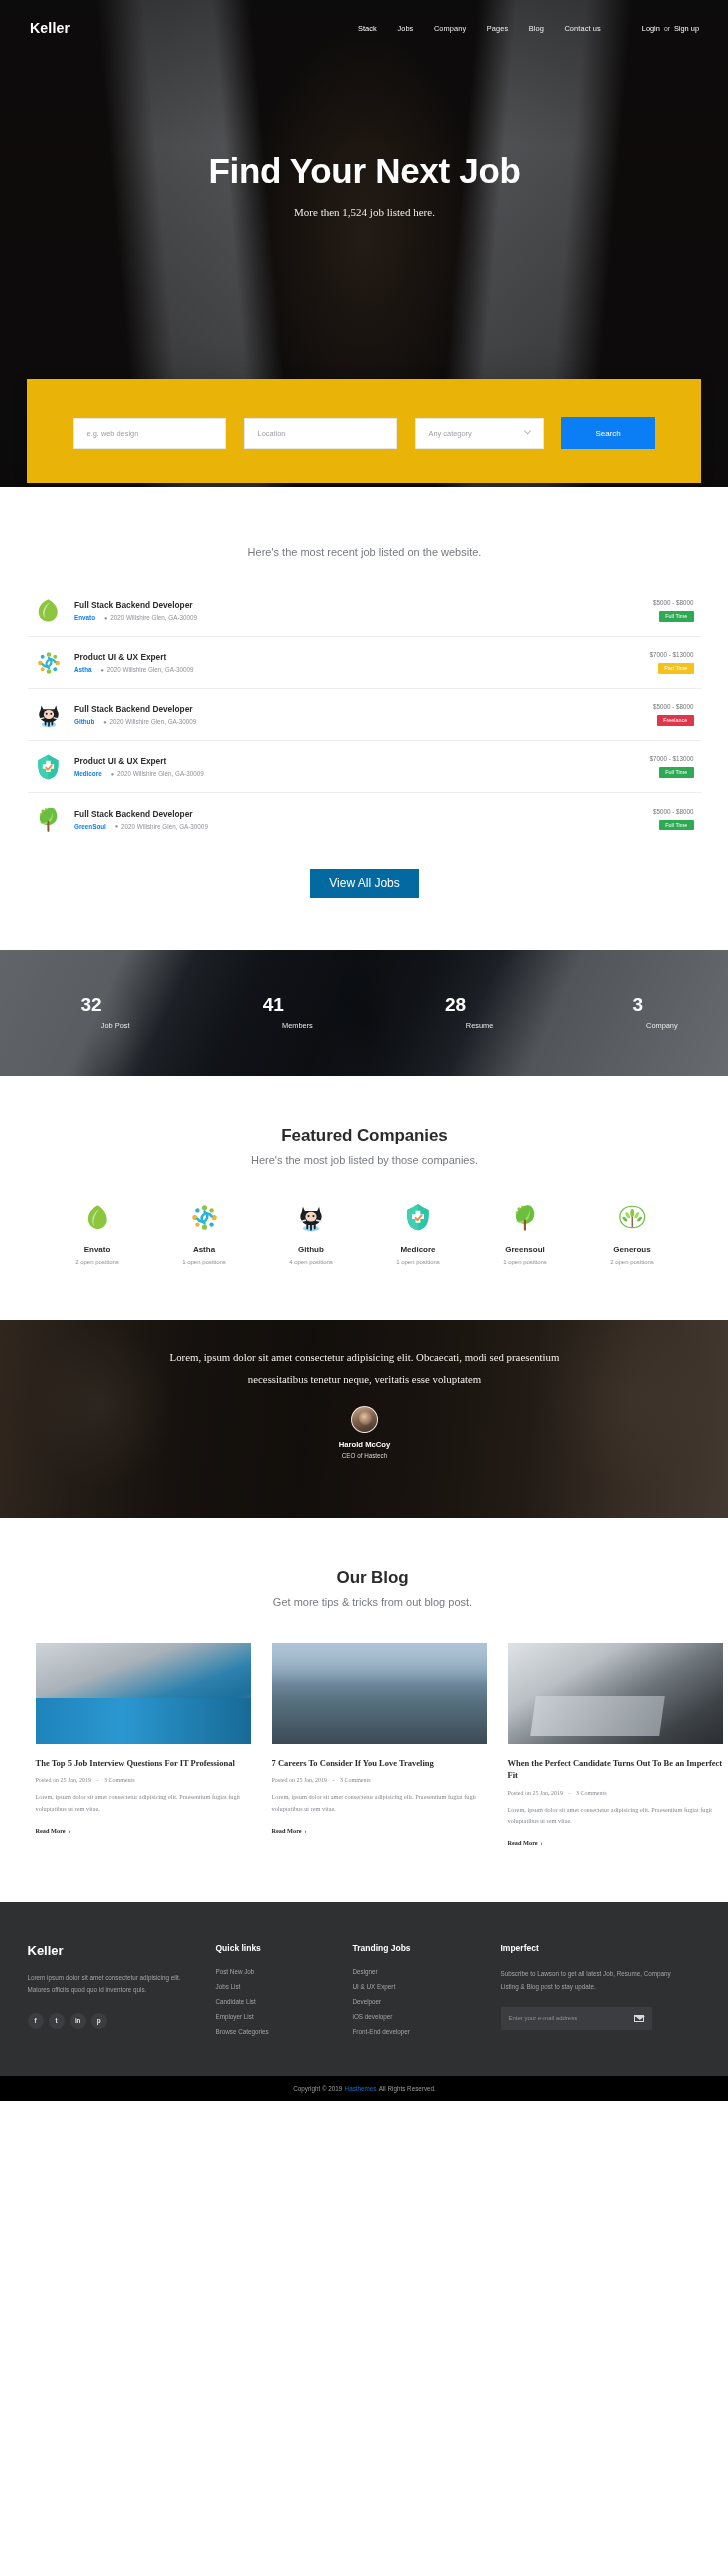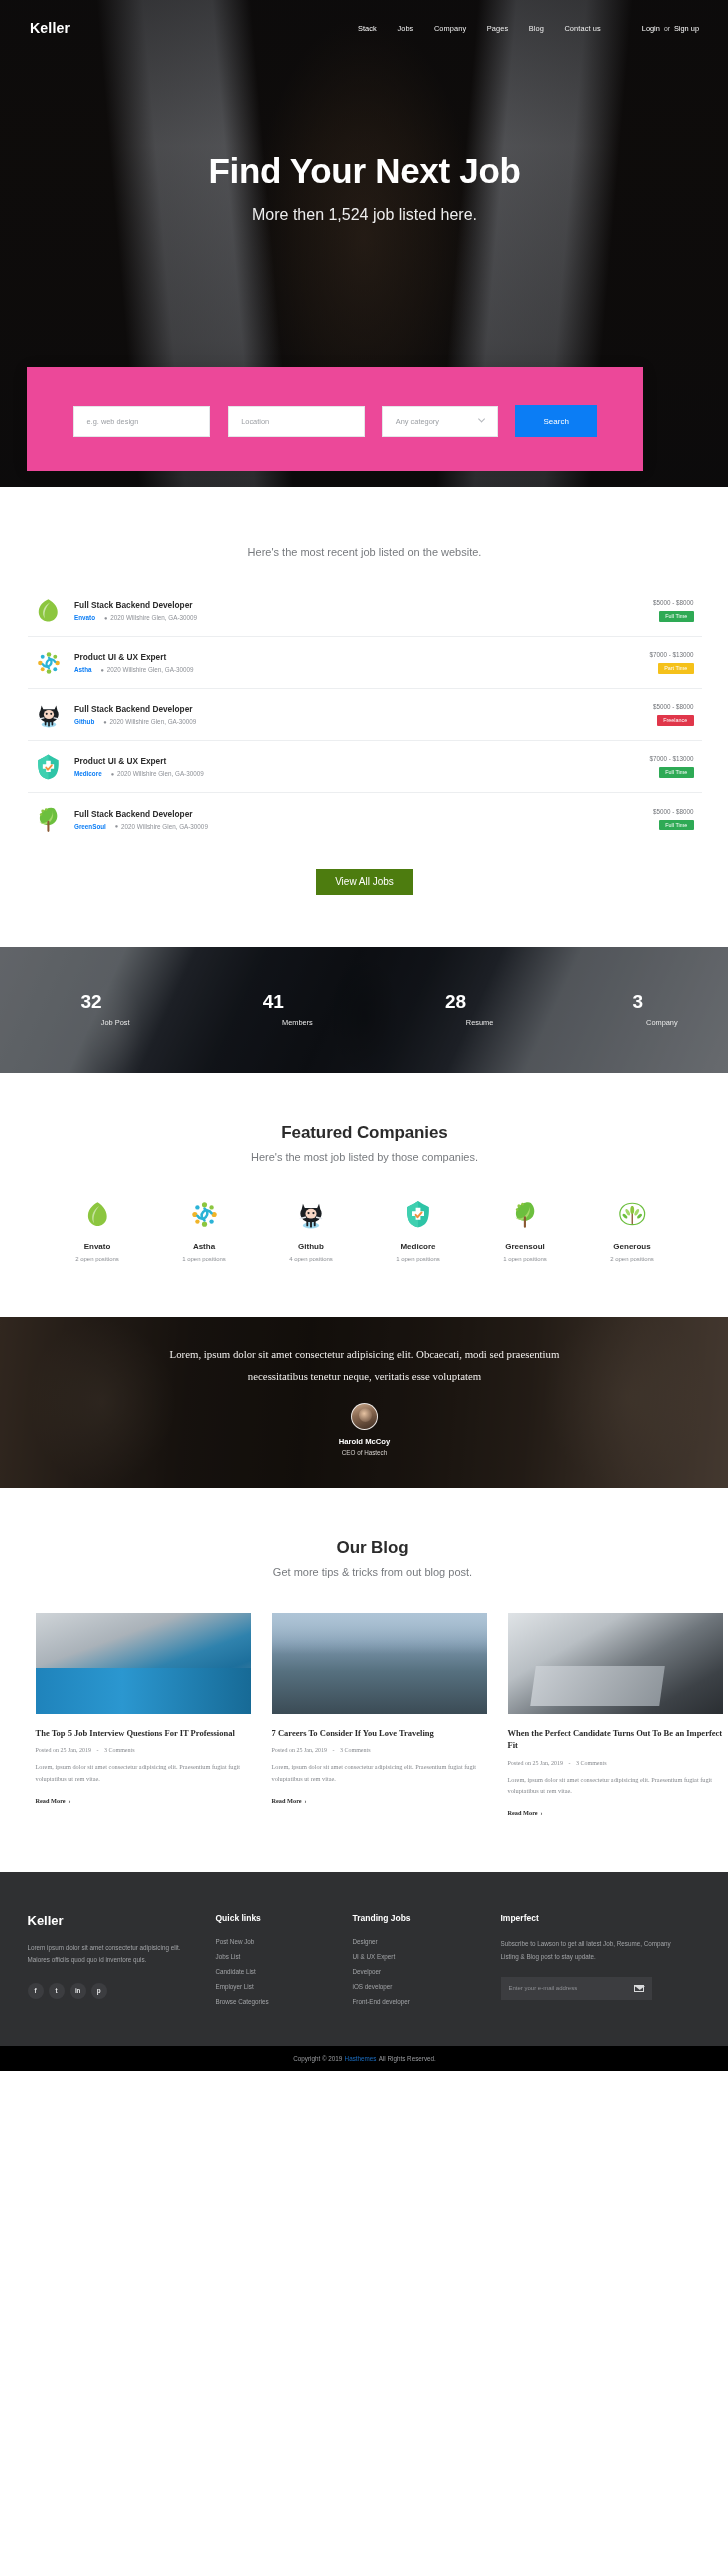--- a/index.html
+++ b/index.html
@@ -55,29 +55,29 @@
 
   .hero-center {
     position:relative; z-index:5;
     text-align:center;
     padding-top:96px;
   }
   .hero-title {
     font-size:35px; font-weight:bold; color:#fff; letter-spacing:-0.3px; line-height:1.1;
   }
   .hero-sub {
-    margin-top:15px; font-size:16px; color:#ededed; font-weight:normal;
+    margin-top:15px; font-size:11px; color:#ededed; font-weight:normal;font-family:Liberation Serif, serif;
   }
 
   
   .search-wrap {
     position:absolute; z-index:6;
-    left:27px; bottom:16px;
-    width:616px; height:104px;
-    background:#ec4899;
+    left:27px; bottom:4px;
+    width:674px; height:104px;
+    background:#eab308;
     box-shadow:0 1.1px 15px rgba(0,0,0,.10);
   }
   .search-row {
     display:flex; align-items:center;
     padding:38px 46px 0 46px;
     gap:17.6px;
   }
   .field {
     height:31px;
     border:0.6px solid #e4e6e9;
@@ -139,22 +139,22 @@
     font-size:5.4px; color:#fff;
     padding:2.3px 6.3px;
     border-radius:1.1px;
   }
   .badge-fulltime { background:#2eaa55; }
   .badge-parttime { background:#f5c11a; }
   .badge-freelance { background:#e0364a; }
   .view-all-wrap { text-align:center; padding:24px 0 52px 0; }
   .btn-viewall {
     display:inline-block;
-    background:#4d7c0f; color:#fff;
-    font-size:10px;
+    background:#0369a1; color:#fff;
+    font-size:12px;
     padding:7.4px 19.4px;
     border:none; cursor:pointer;
   }
 
   
   .counters {
     position:relative;
     width:729px; height:126px;
     overflow:hidden;
     background:#701a75;
@@ -190,21 +190,21 @@
   .company-logo {
     height:31px; display:flex; align-items:center; justify-content:center;
     margin-bottom:12.5px;
   }
   .company-name { font-size:8px; font-weight:bold; color:#2b2b2b; margin-bottom:5.1px; }
   .company-pos { font-size:6px; color:#8b8e93; }
 
   
   .testimonial {
     position:relative;
-    width:729px; height:171px;
+    width:729px; height:198px;
     overflow:hidden;
     background:#be185d;
   }
   .testimonial-bg {
     position:absolute; inset:0;
     background:
       linear-gradient(95deg,#5d4a3c 0%,#3b2f27 12%, #1d1713 26%, #15100d 42%, #241c16 58%, #3a2e25 72%, #6b584a 86%, #8a7464 100%);
   }
   .testimonial-bg:after {
     content:""; position:absolute; inset:0;

